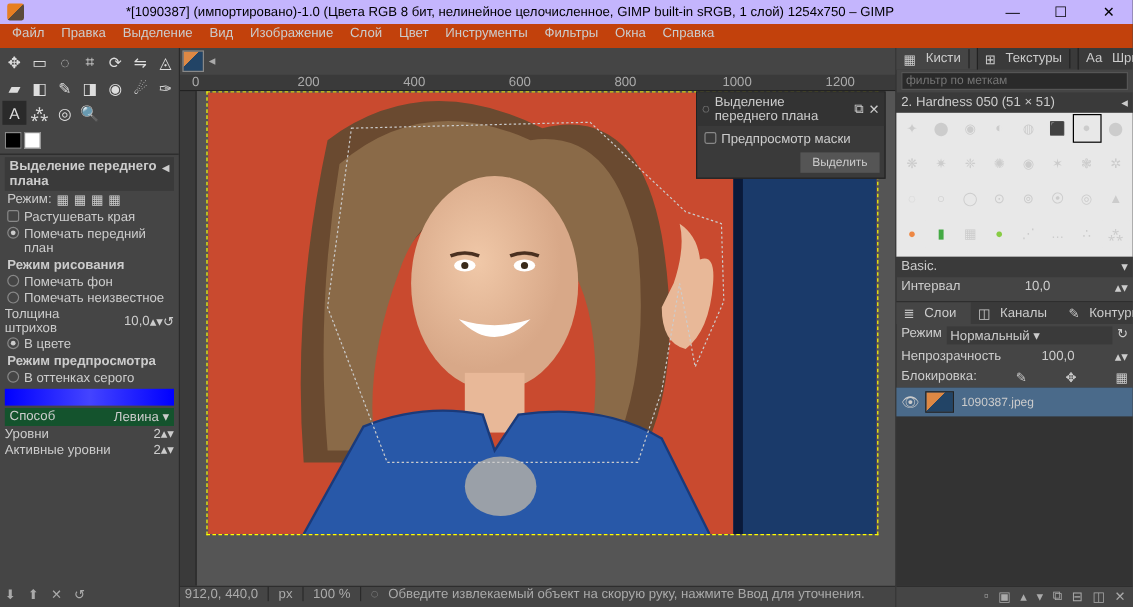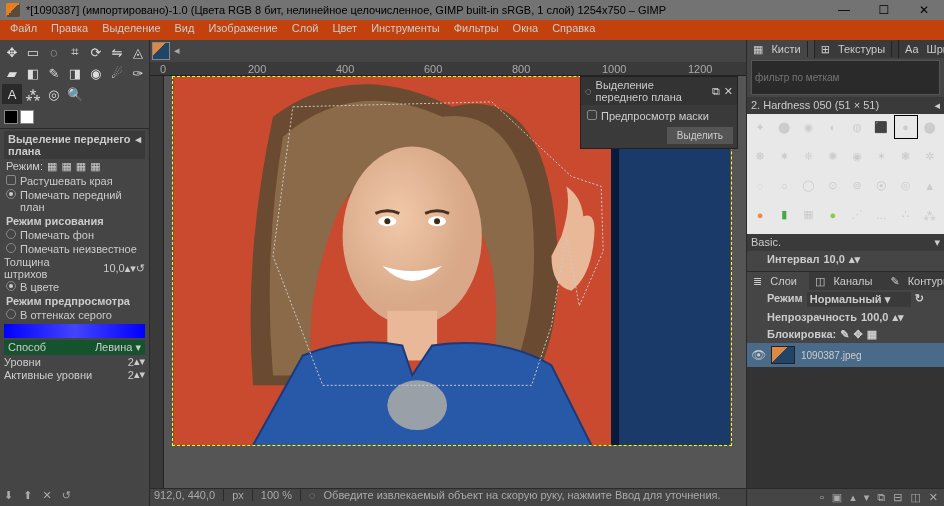--- a/index.html
+++ b/index.html
@@ -1,19 +1,19 @@
 <!DOCTYPE html>
 <html><head>
 <meta charset="utf-8">
 <style>
 * { margin: 0; padding: 0; box-sizing: border-box; font-family: "Segoe UI", Tahoma, sans-serif; font-size: 11px; }
 body { width: 944px; height: 506px; background: #454545; color: #ccc; overflow: hidden; position: relative; }
 
 
-.titlebar { height: 20px; background: #737373; color: #000; display: flex; align-items: center; padding-left: 6px; }
+.titlebar { height: 20px; background: #c4b5fd; color: #000; display: flex; align-items: center; padding-left: 6px; text-align: center; }
 .titlebar .logo { width: 14px; height: 14px; background: linear-gradient(135deg,#e67e22 50%,#5a4a3a 50%); border-radius: 2px; margin-right: 6px; }
 .titlebar .title { flex: 1; font-size: 11px; }
 .titlebar .winbtn { width: 40px; height: 20px; display: flex; align-items: center; justify-content: center; font-size: 12px; }
 
 
 .menubar { height: 20px; background: #c2410c; display: flex; align-items: flex-start; padding-left: 4px; gap: 2px; }
 .menubar span { padding: 2px 6px; font-size: 11px; cursor: default; }
 
 
 .main { display: flex; height: 466px; }
@@ -61,26 +61,26 @@
 
 .statusbar { height: 18px; background: #454545; border-top: 1px solid #2a2a2a; display: flex; align-items: flex-start; font-size: 10px; color: #aaa; padding: 0 4px; gap: 8px; }
 .statusbar .sep { width: 1px; height: 12px; background: #2a2a2a; }
 
 
 .right-dock { width: 198px; background: #454545; display: flex; flex-direction: column; border-left: 1px solid #2a2a2a; }
 .dock-tabs { height: 18px; background: #3a3a3a; display: flex; font-size: 10px; }
 .dock-tabs span { padding: 2px 6px; border-right: 1px solid #222; display: flex; align-items: center; gap: 2px; }
 .dock-tabs span.active { background: #454545; }
 .brush-title { padding: 2px 4px; font-size: 10px; background: #3a3a3a; display: flex; justify-content: space-between; }
-.field-input { background: #2a2a2a; border: 1px solid #555; padding: 11px 3px; font-size: 10px; color: #ccc; }
+.field-input { background: #2a2a2a; border: 1px solid #555; padding: 1px 3px; font-size: 10px; color: #ccc; }
 .brush-grid { flex: 0 0 120px; background: #e8e8e8; padding: 2px; display: grid; grid-template-columns: repeat(8, 1fr); gap: 1px; overflow: hidden; }
 .brush { width: 22px; height: 22px; display: flex; align-items: center; justify-content: center; background: #e8e8e8; }
 .brush.sel { outline: 1px solid #000; }
 .basic-row { padding: 2px 4px; background: #3a3a3a; font-size: 10px; display: flex; justify-content: space-between; }
-.prop-row { padding: 2px 20px; font-size: 10px; display: flex; gap: 4px; font-weight: bold; }
+.prop-row { padding: 2px 4px; font-size: 10px; display: flex; justify-content: space-between; gap: 4px; }
 .prop-row .field { flex: 1; background: #3a3a3a; padding: 1px 3px; }
 .layers-tabs { height: 18px; background: #3a3a3a; display: flex; font-size: 10px; }
 .layers-tabs span { padding: 2px 6px; display: flex; align-items: center; gap: 2px; }
 .layers-tabs span.active { background: #454545; }
 .layer-list { flex: 1; background: #333; }
 .layer-row { display: flex; align-items: center; padding: 3px 4px; gap: 6px; background: #5a7a9a; }
 .layer-row.sel { background: #4a6a8a; }
 .eye { width: 14px; height: 14px; font-size: 12px; }
 .layer-thumb { width: 24px; height: 18px; background: linear-gradient(135deg,#d84 40%,#246 40%); border: 1px solid #222; }
 .layer-name { font-size: 10px; }

